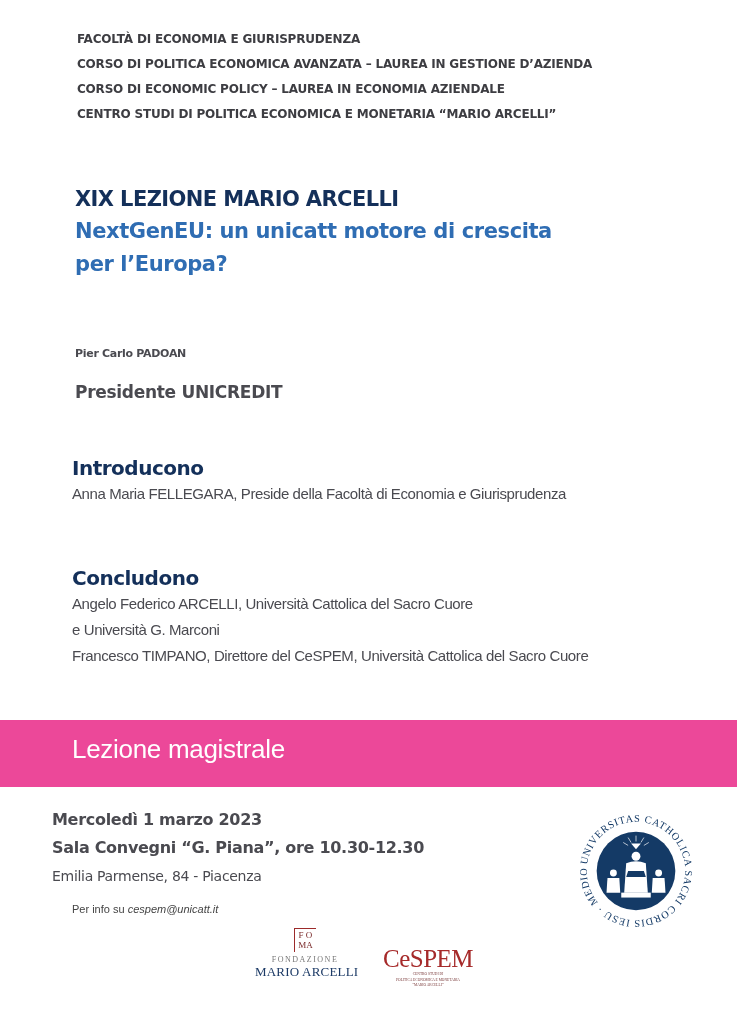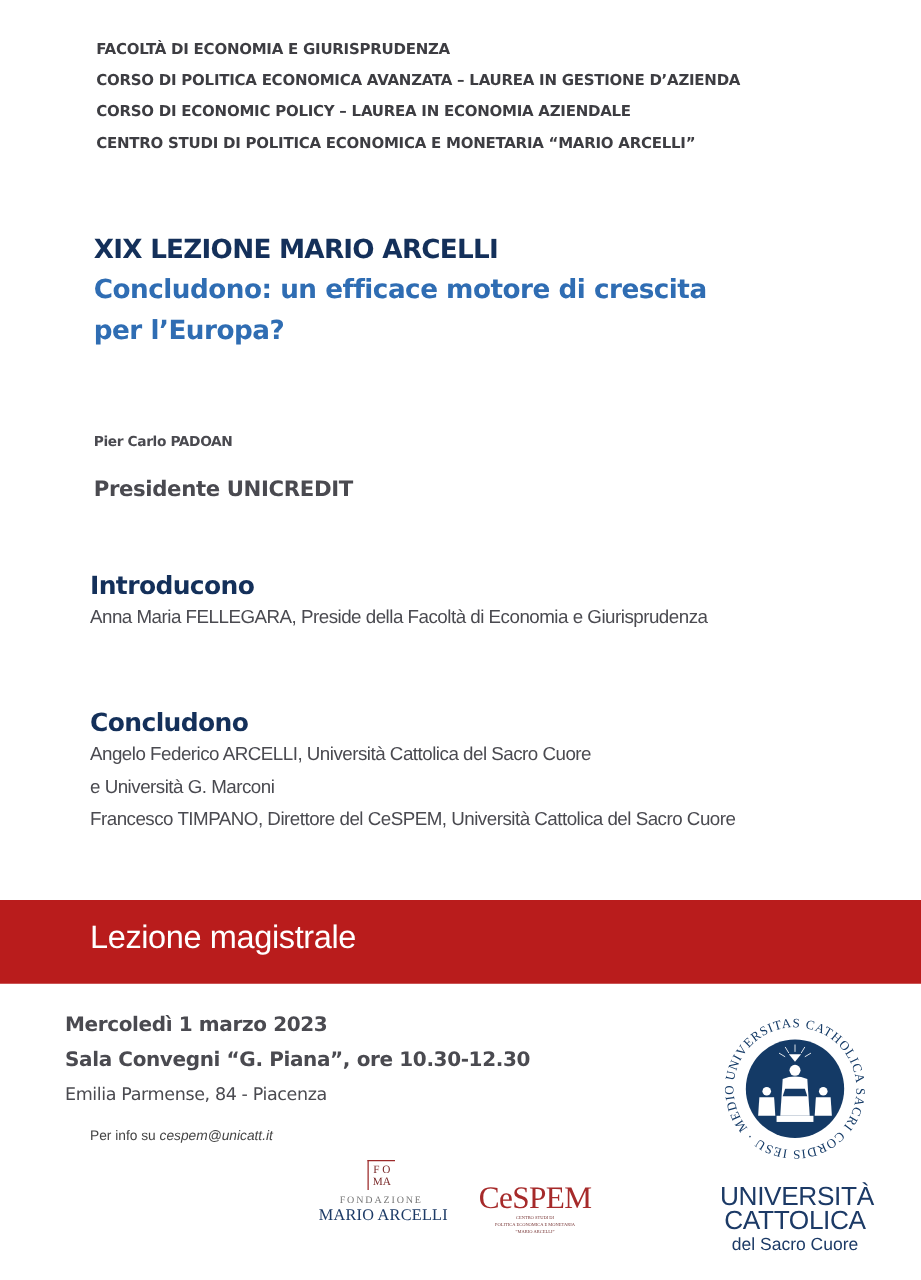--- a/index.html
+++ b/index.html
@@ -21,21 +21,21 @@
     }
     .speaker { position: absolute; left: 75px; top: 339px; }
     .speaker-name { font-weight: bold; font-size: 11px; color: #4a4a50; letter-spacing: -0.3px; line-height: 30px; }
     .speaker-role { font-weight: bold; font-size: 17px; color: #4a4a50; letter-spacing: -0.3px; line-height: 30px; margin-top: 8px; }
 
     .section { position: absolute; left: 72px; }
     .section-title { font-weight: bold; font-size: 20px; color: #14305a; letter-spacing: -0.5px; line-height: 26px; }
     .section-line { font-size: 14px; color: #4a4a50; line-height: 26px; letter-spacing: -0.4px; white-space: nowrap; font-family: "Liberation Sans", sans-serif; font-size: 15px; }
 
     .banner {
-      position: absolute; left: 0; top: 720px; width: 737px; height: 67px; background: #b91c1c;
+      position: absolute; left: 0; top: 720px; width: 737px; height: 67px; background: #ec4899;
     }
     .banner-text {
       position: absolute; left: 72px; top: 14px; color: #ffffff; font-size: 26px;
       font-family: "Liberation Sans", sans-serif; letter-spacing: -0.3px;
     }
 
     .event { position: absolute; left: 52px; top: 806px; }
     .event div { font-weight: bold; font-size: 16px; color: #4a4a50; line-height: 28px; letter-spacing: -0.3px; white-space: nowrap; }
     .event .addr { font-weight: normal; font-size: 14px; }
 
@@ -66,21 +66,21 @@
 
 <div class="header-lines">
   <div>FACOLTÀ DI ECONOMIA E GIURISPRUDENZA</div>
   <div>CORSO DI POLITICA ECONOMICA AVANZATA – LAUREA IN GESTIONE D’AZIENDA</div>
   <div>CORSO DI ECONOMIC POLICY – LAUREA IN ECONOMIA AZIENDALE</div>
   <div>CENTRO STUDI DI POLITICA ECONOMICA E MONETARIA “MARIO ARCELLI”</div>
 </div>
 
 <div class="title-block">
   <div class="title-main">XIX LEZIONE MARIO ARCELLI</div>
-  <div class="title-sub">Concludono: un efficace motore di crescita</div>
+  <div class="title-sub">NextGenEU: un unicatt motore di crescita</div>
   <div class="title-sub">per l’Europa?</div>
 </div>
 
 <div class="speaker">
   <div class="speaker-name">Pier Carlo PADOAN</div>
   <div class="speaker-role">Presidente UNICREDIT</div>
 </div>
 
 <div class="section" style="top:455px;">
   <div class="section-title">Introducono</div>
@@ -148,18 +148,13 @@
     <circle cx="60" cy="45" r="4.5" fill="#ffffff"></circle>
     <path d="M50 52 Q60 48 70 52 L72 82 L48 82 Z" fill="#ffffff"></path>
     <path d="M52 60 L68 60 L70 66 L50 66 Z" fill="#143a66"></path>
     <rect x="45" y="82" width="30" height="5" fill="#ffffff"></rect>
 
     <circle cx="37" cy="62" r="3.5" fill="#ffffff"></circle>
     <path d="M31 67 L43 67 L44 82 L30 82 Z" fill="#ffffff"></path>
     <circle cx="83" cy="62" r="3.5" fill="#ffffff"></circle>
     <path d="M77 67 L89 67 L90 82 L76 82 Z" fill="#ffffff"></path>
   </svg>
-  <div class="ucsc-name">
-    <div class="ucsc-l1">UNIVERSITÀ</div>
-    <div class="ucsc-l2">CATTOLICA</div>
-    <div class="ucsc-l3">del Sacro Cuore</div>
-  </div>
 </div>
 
 </body></html>

